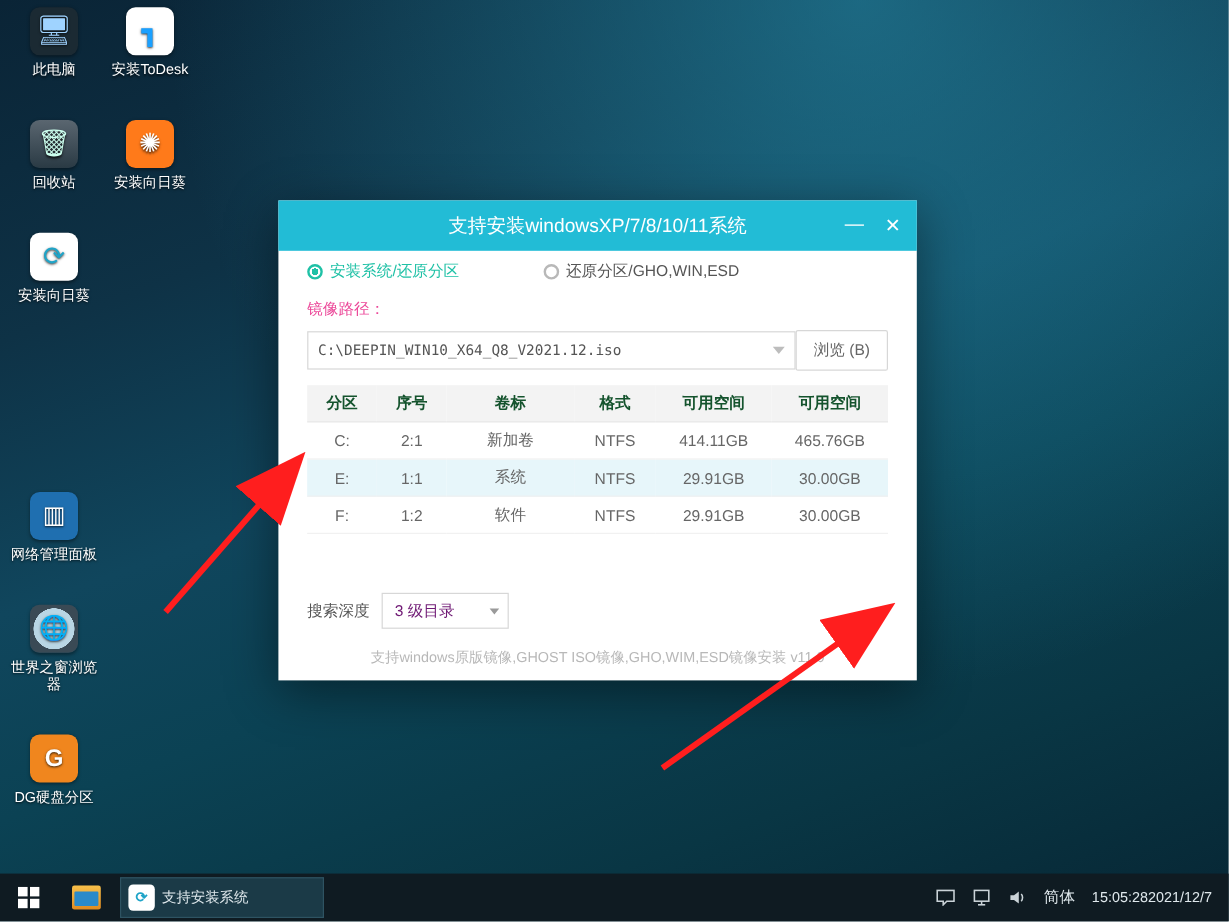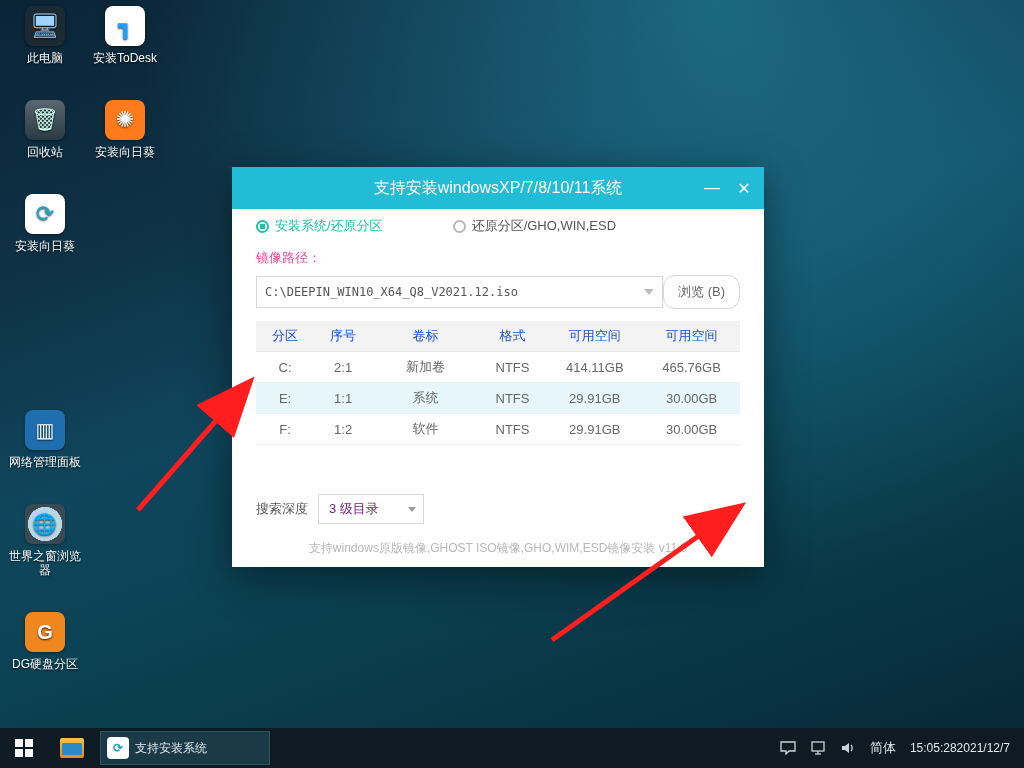--- a/index.html
+++ b/index.html
@@ -41,24 +41,24 @@
   .body{flex:1;padding:8px 24px 10px 24px;display:flex;flex-direction:column;}
   .modes{display:flex;gap:70px;margin-bottom:8px;align-items:center;}
   .radio{display:flex;align-items:center;gap:6px;}
   .radio .dot{width:13px;height:13px;border-radius:50%;border:2px solid #b8b8b8;box-sizing:border-box;}
   .radio.sel .dot{border-color:#1fc1a6;background:radial-gradient(circle,#1fc1a6 0 45%,#fff 46% 100%);}
   .radio.sel .txt{color:#1fc1a6;}
   .fieldlabel{color:#ec4899;margin:6px 0 8px 0;}
   .pathrow{display:flex;align-items:center;}
   .pathbox{flex:1;height:30px;border:1px solid #d7d7d7;display:flex;align-items:center;justify-content:space-between;padding:0 8px;font-family:Consolas,monospace;font-size:12px;color:#555;background:#fff;}
   .pathbox .caret{width:0;height:0;border-left:5px solid transparent;border-right:5px solid transparent;border-top:6px solid #bdbdbd;}
-  .browse{height:32px;padding:0 14px;border:1px solid #d7d7d7;background:#fff;color:#666;display:flex;align-items:center;border-radius:12px;}
+  .browse{height:32px;padding:0 14px;border:1px solid #d7d7d7;background:#fff;color:#666;display:flex;align-items:center;border-radius:2px;}
 
   table.drv{width:100%;border-collapse:collapse;margin-top:12px;font-size:13px;}
-  table.drv th{background:#f3f3f3;color:#1d4ed8;font-weight:normal;padding:6px 4px;border-bottom:1px solid #e8e8e8;}
+  table.drv th{background:#f3f3f3;color:#14532d;font-weight:bold;padding:6px 4px;border-bottom:1px solid #e8e8e8;}
   table.drv td{padding:6px 4px;text-align:center;color:#666;border-bottom:1px solid #f1f1f1;}
   table.drv tr.sel td{background:#e7f6fa;}
 
   .bottom{display:flex;align-items:center;margin-top:auto;gap:10px;}
   .depthsel{height:28px;border:1px solid #d7d7d7;padding:0 22px 0 10px;display:flex;align-items:center;position:relative;color:#701a75;font-size:13px;min-width:72px;}
   .depthsel::after{content:"";position:absolute;right:7px;top:50%;margin-top:-2px;width:0;height:0;border-left:4px solid transparent;border-right:4px solid transparent;border-top:5px solid #9a9a9a;}
   .nextbtn{margin-left:auto;height:30px;padding:0 22px;border-radius:15px;background:#39c363;color:#fff;display:flex;align-items:center;font-size:14px;}
   .footnote{text-align:center;color:#b8b8b8;font-size:12px;margin-top:16px;}
 
   

